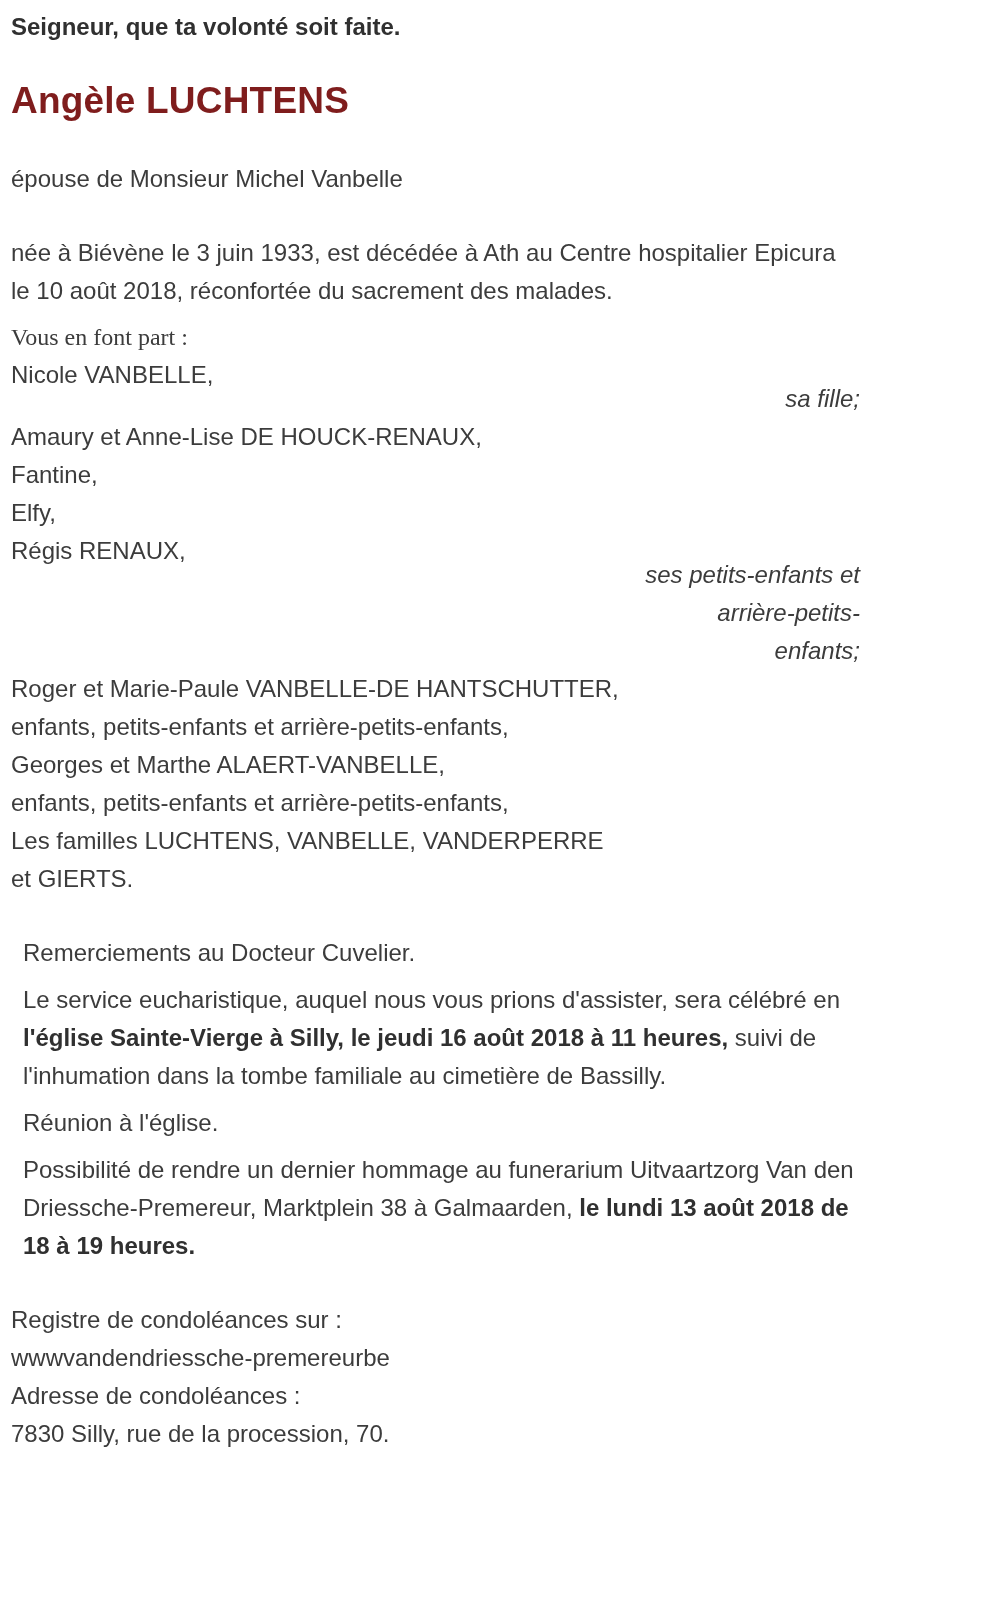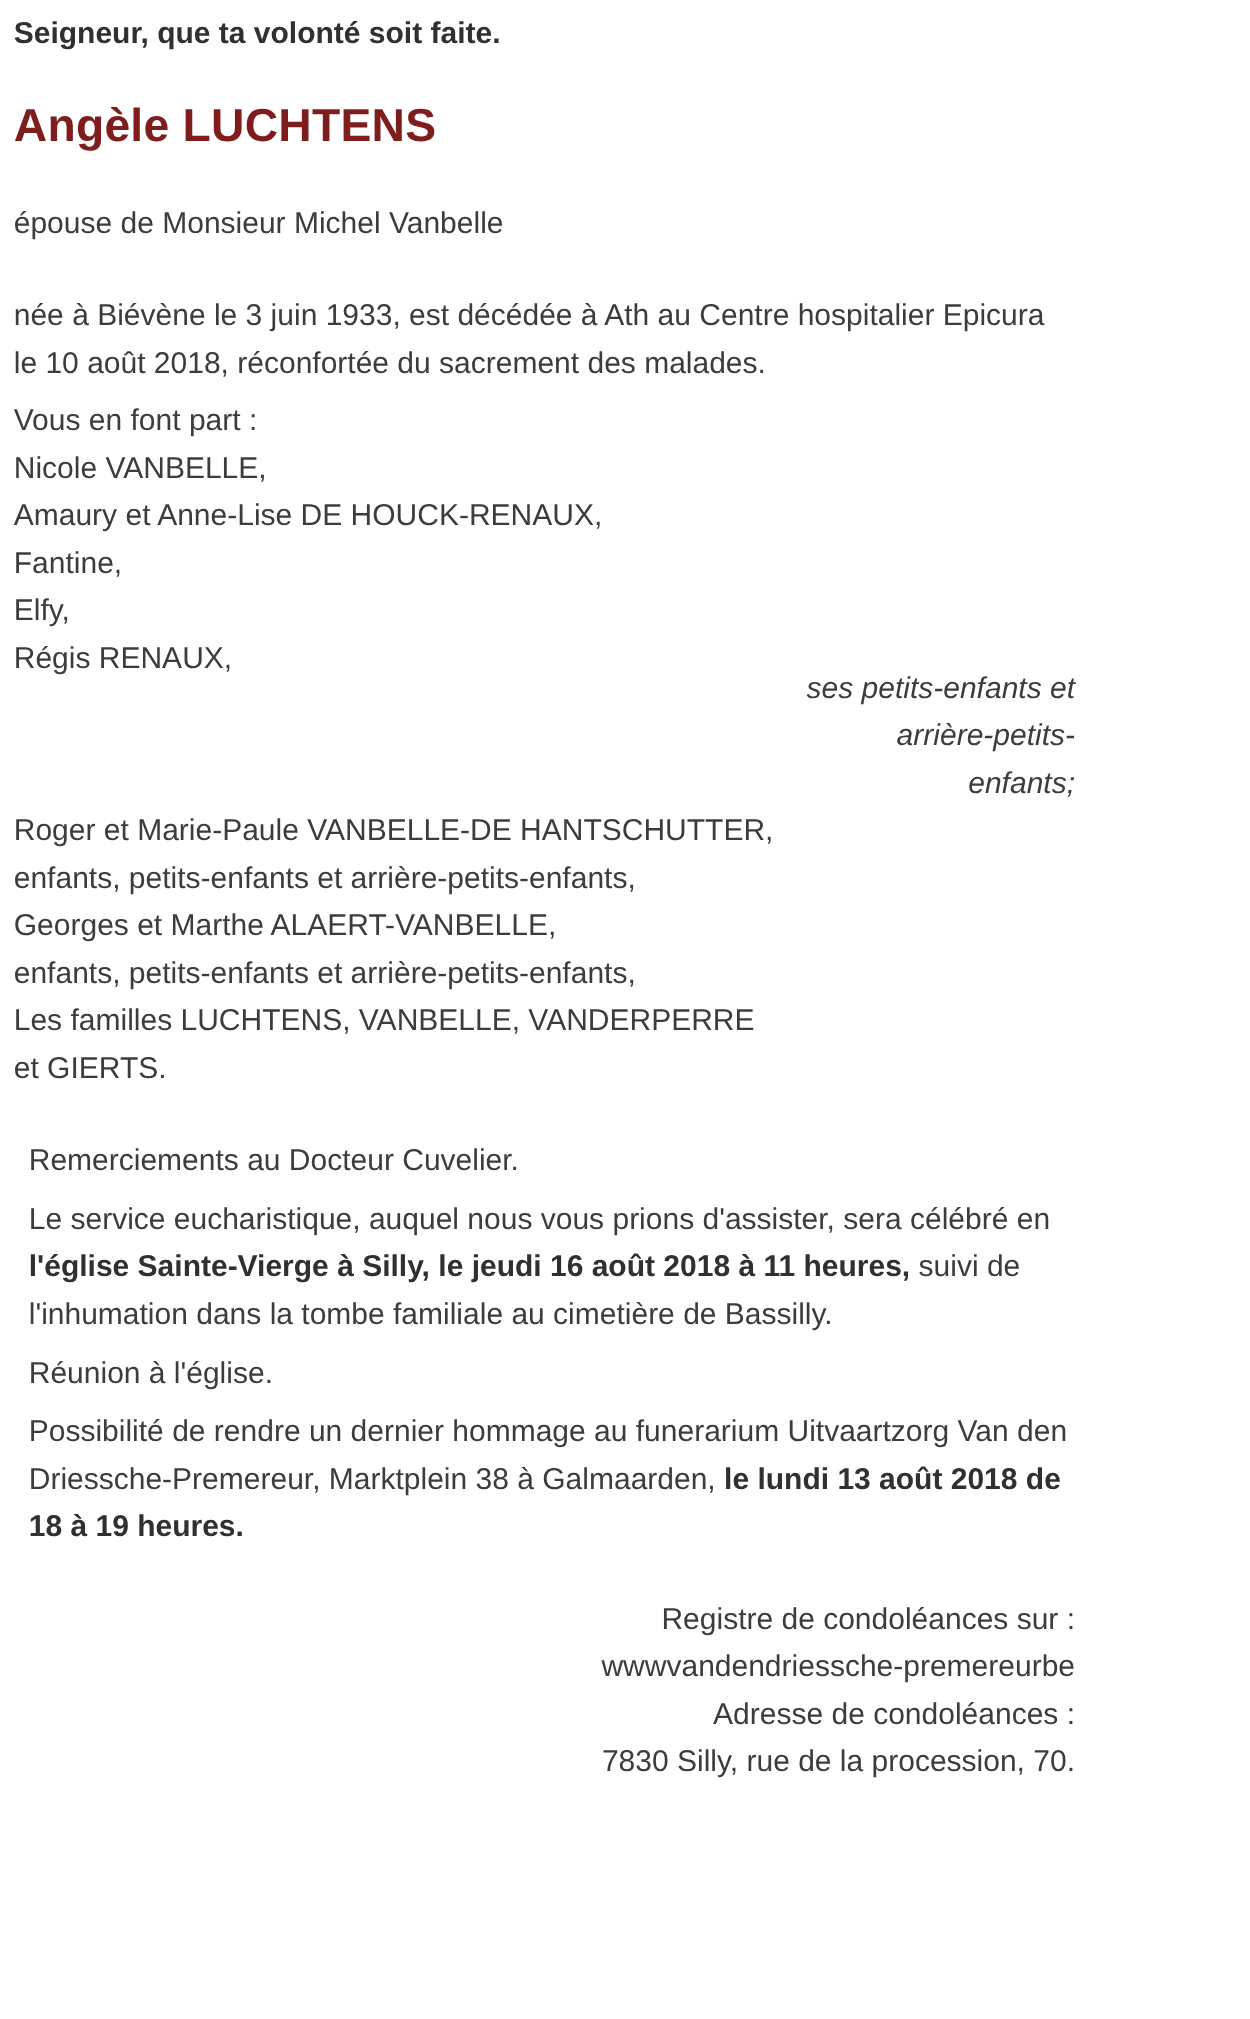--- a/index.html
+++ b/index.html
@@ -32,35 +32,35 @@
   .deceased-name {
     font-size: 37px;
     line-height: 50px;
     font-weight: bold;
     margin: 30px 0 0 0;
     color: #7f1d1d;
     letter-spacing: 0.2px;
   }
   .spouse-line { margin: 34px 0 0 0; }
   .death-notice { margin: 36px 0 0 0; }
-  .announce-intro { margin: 8px 0 0 0; }
+  .announce-intro { margin: 8px 0 0 0; font-family: Liberation Serif, serif; }
   .family-line { margin: 0; }
   .relation {
     margin: -14px 0 0 0;
     font-style: italic;
     text-align: right;
   }
   .relation.narrow {
     width: 215px;
     margin-left: auto;
   }
   .para { margin: 9px 0 0 12px; }
   .para-gap-large { margin-top: 36px; }
   .condolences-block { margin-top: 36px; }
-  .condolence-line { margin: 0; text-align: right; }
+  .condolence-line { margin: 0; }
   strong, b { color: #303030; }
 </style>
 </head>
 <body>
 
 <div class="page">
 
   <p class="epigraph">Seigneur, que ta volonté soit faite.</p>
 
   <h1 class="deceased-name">Angèle LUCHTENS</h1>
@@ -69,20 +69,21 @@
 
   <p class="death-notice">née à Biévène le 3 juin 1933, est décédée à Ath au Centre hospitalier Epicura le 10 août 2018, réconfortée du sacrement des malades.</p>
 
   <p class="announce-intro">Vous en font part :</p>
 
   <div>
 
 
     <div>
       <p class="family-line">Nicole VANBELLE,</p>
+      <p class="relation">sa fille;</p>
     </div>
 
     <div>
       <p class="family-line">Amaury et Anne-Lise DE HOUCK-RENAUX,</p>
       <p class="family-line">Fantine,</p>
       <p class="family-line">Elfy,</p>
       <p class="family-line">Régis RENAUX,</p>
       <p class="relation narrow">ses petits-enfants et arrière-petits-enfants;</p>
     </div>
 

